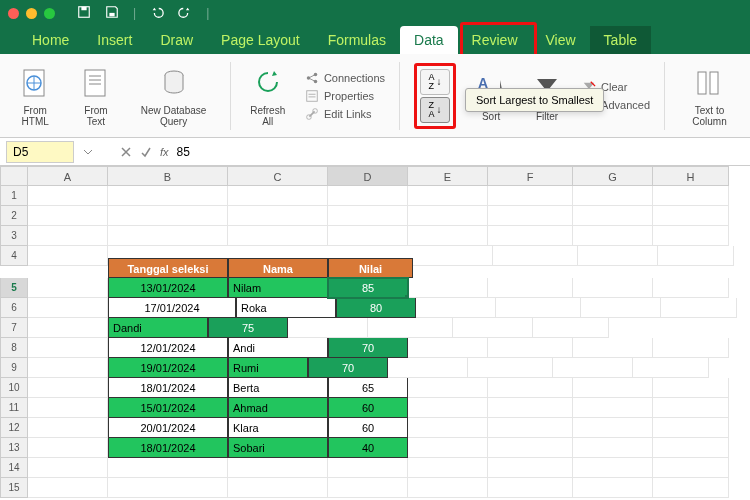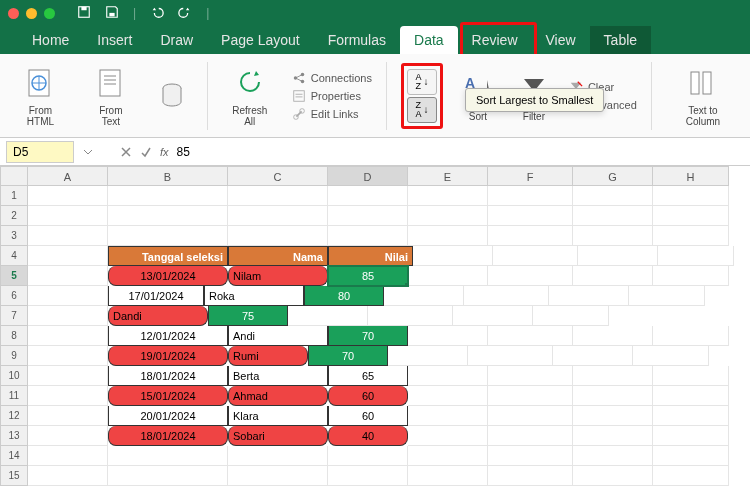--- a/index.html
+++ b/index.html
@@ -7,21 +7,21 @@
 
 .titlebar { height: 26px; background: #137147; display: flex; align-items: center; padding: 0 8px; gap: 6px; }
 .traffic { display: flex; gap: 7px; }
 .tl { width: 11px; height: 11px; border-radius: 50%; }
 .tl.r { background: #ff5f57; } .tl.y { background: #febc2e; } .tl.g { background: #28c840; }
 .qat { display: flex; gap: 14px; margin-left: 16px; align-items: center; }
 .qat svg { width: 14px; height: 14px; }
 .qat .sep { color: rgba(255,255,255,.4); }
 
 .tabs { height: 28px; background: #137147; display: flex; align-items: flex-end; padding-left: 18px; }
-.tab { color: #e5e5e5; padding: 6px 14px; font-size: 14px; cursor: pointer; }
+.tab { color: #bef264; padding: 6px 14px; font-size: 14px; cursor: pointer; }
 .tab.active { background: #fff; color: #1a7a4c; border-radius: 4px 4px 0 0; font-weight: 500; }
 .tab.dark { background: #0f5936; }
 .tab-highlight { position: absolute; border: 3px solid #e11; border-radius: 3px; pointer-events: none; }
 
 .ribbon { height: 84px; background: #fafafa; border-bottom: 1px solid #ccc; display: flex; align-items: center; padding: 4px 10px; gap: 14px; position: relative; }
 .rgroup { display: flex; flex-direction: column; align-items: center; gap: 3px; padding: 0 4px; }
 .rgroup .ico { width: 34px; height: 38px; display: flex; align-items: center; justify-content: center; }
 .rgroup .lbl { font-size: 10px; text-align: center; line-height: 1.1; color: #444; }
 .rvert { border-left: 1px solid #ddd; height: 68px; }
 .rlist { display: flex; flex-direction: column; gap: 4px; }
@@ -40,24 +40,24 @@
 
 .sheet { overflow: hidden; }
 .hdrs { display: flex; }
 .corner { width: 28px; height: 20px; background: #f0f0f0; border: 1px solid #ccc; }
 .colh { flex: none; height: 20px; background: #f0f0f0; border: 1px solid #ccc; border-left: none; text-align: center; font-size: 11px; line-height: 20px; color: #555; }
 .colh.sel { background: #d8d8d8; }
 .row { display: flex; }
 .rowh { width: 28px; height: 20px; background: #f0f0f0; border: 1px solid #ccc; border-top: none; text-align: center; font-size: 10px; line-height: 20px; color: #555; }
 .rowh.sel { background: #d8d8d8; color: #1a7a4c; font-weight: bold; }
 .cell { flex: none; height: 20px; border: 1px solid #e5e5e5; border-top: none; border-left: none; font-size: 11px; padding: 2px 4px; line-height: 16px; overflow: hidden; }
-.cell.th { background: #d97938; color: #fff; font-weight: bold; text-align: right; border: 1px solid #333; }
+.cell.th { background: #d97938; color: #fff; font-weight: bold; text-align: center; border: 1px solid #333; margin-top: 12px; }
 .cell.td { border: 1px solid #333; border-top: none; }
 .cell.td.c { text-align: center; }
-.cell.td.grey { background: #ef4444; border-radius: 8px; }
+.cell.td.grey { background: #22c55e; }
 .cell.td.green { background: #1aa05a; color: #fff; text-align: center; }
 .cell.active { outline: 2px solid #1a7a4c; outline-offset: -1px; position: relative; }
 .cell.active::after { content:''; position:absolute; right:-3px; bottom:-3px; width:5px; height:5px; background:#1a7a4c; }
 
 .colA{width:80px}.colB{width:120px}.colC{width:100px}.colD{width:80px}.colE{width:80px}.colF{width:85px}.colG{width:80px}.colH{width:76px}
 </style>
 </head>
 <body>
 
 <div class="titlebar">
@@ -125,20 +125,22 @@
     <div class="lbl">From
 Text</div>
   </div>
   <div class="rgroup">
     <div class="ico">
         <svg width="28" height="30">
           <ellipse cx="14" cy="7" rx="9" ry="4" fill="#f0f0f0" stroke="#888"></ellipse>
           <path d="M5 7v14c0 2 4 4 9 4s9-2 9-4V7" fill="#f0f0f0" stroke="#888"></path>
         </svg>
       </div>
+    <div class="lbl">New Database
+Query</div>
   </div>
   <div class="rvert"></div>
   <div class="rgroup">
     <div class="ico">
         <svg width="28" height="30">
           <path d="M14 5a9 9 0 109 9" fill="none" stroke="#1aa05a" stroke-width="2"></path>
           <path d="M20 3l3 4-5 1z" fill="#1aa05a"></path>
         </svg>
       </div>
     <div class="lbl">Refresh
@@ -308,21 +310,21 @@
       <div class="cell colC td grey" style="width:100px">Nilam</div>
       <div class="cell colD td green active" style="width:80px">85</div>
       <div class="cell colE" style="width:80px"></div>
       <div class="cell colF" style="width:85px"></div>
       <div class="cell colG" style="width:80px"></div>
       <div class="cell colH" style="width:76px"></div>
     </div>
     <div class="row">
       <div class="rowh">6</div>
       <div class="cell colA" style="width:80px"></div>
-      <div class="cell colB td c" style="width:96px">17/01/2024</div>
+      <div class="cell colB td c" style="width:128px">17/01/2024</div>
       <div class="cell colC td" style="width:100px">Roka</div>
       <div class="cell colD td green" style="width:80px">80</div>
       <div class="cell colE" style="width:80px"></div>
       <div class="cell colF" style="width:85px"></div>
       <div class="cell colG" style="width:80px"></div>
       <div class="cell colH" style="width:76px"></div>
     </div>
     <div class="row">
       <div class="rowh">7</div>
       <div class="cell colA" style="width:80px"></div>

